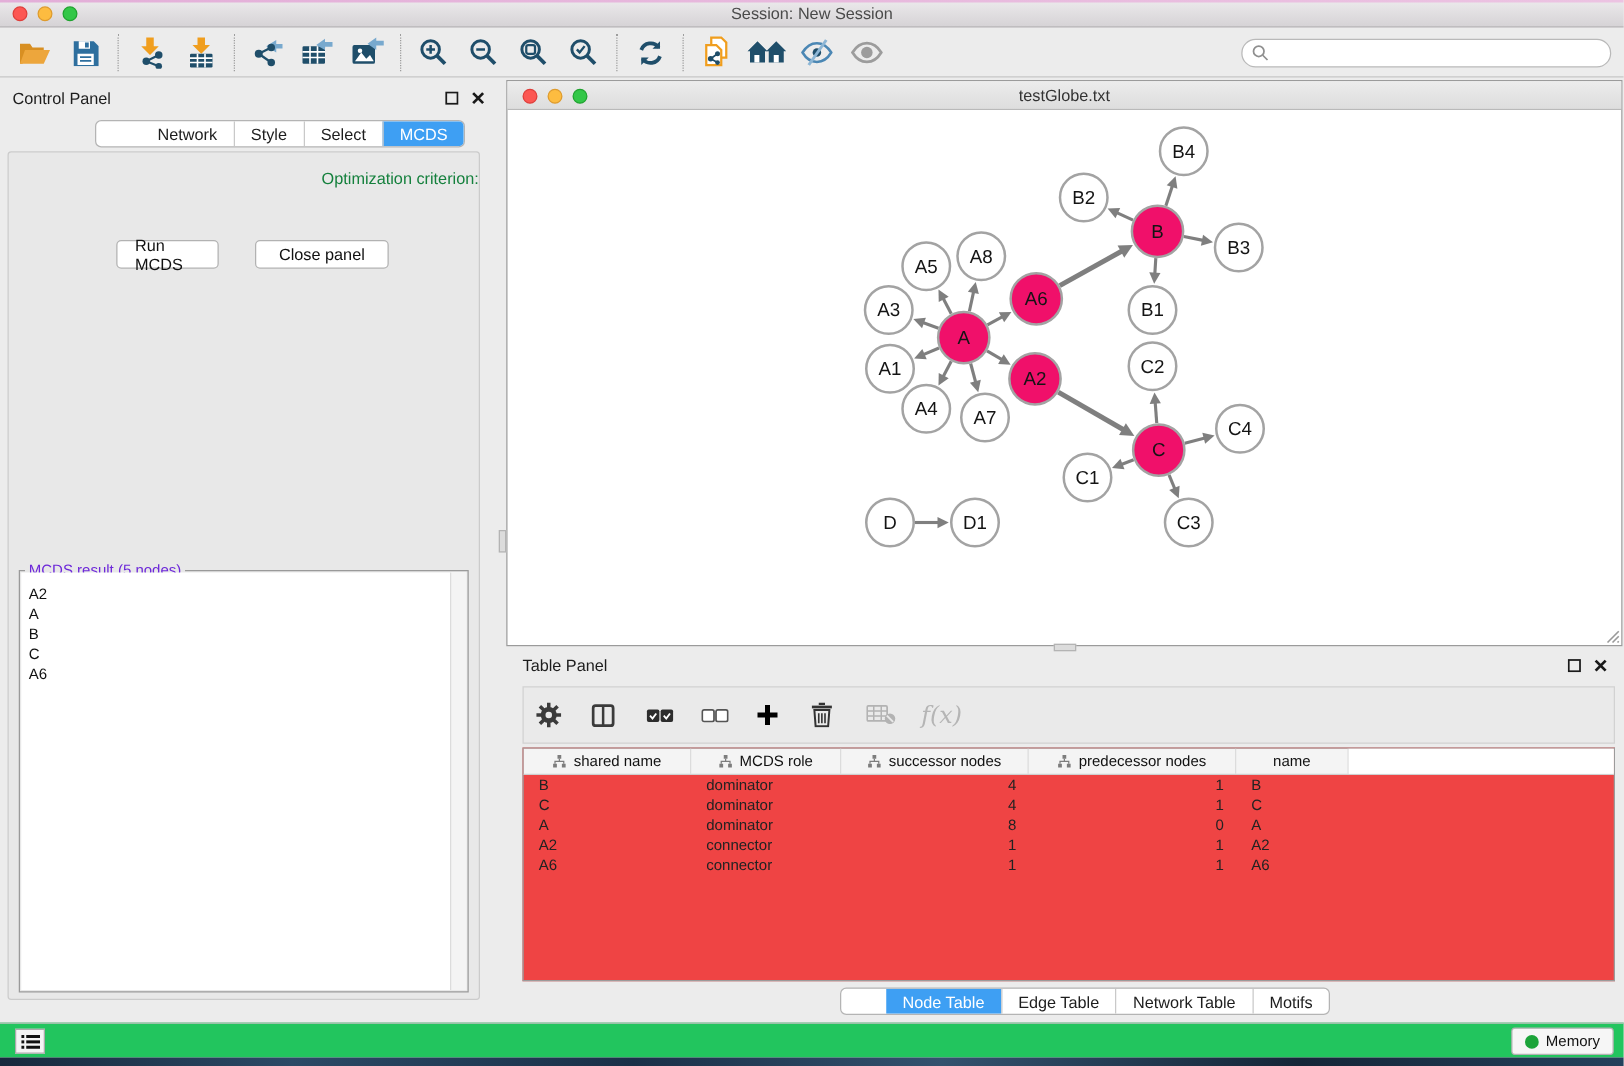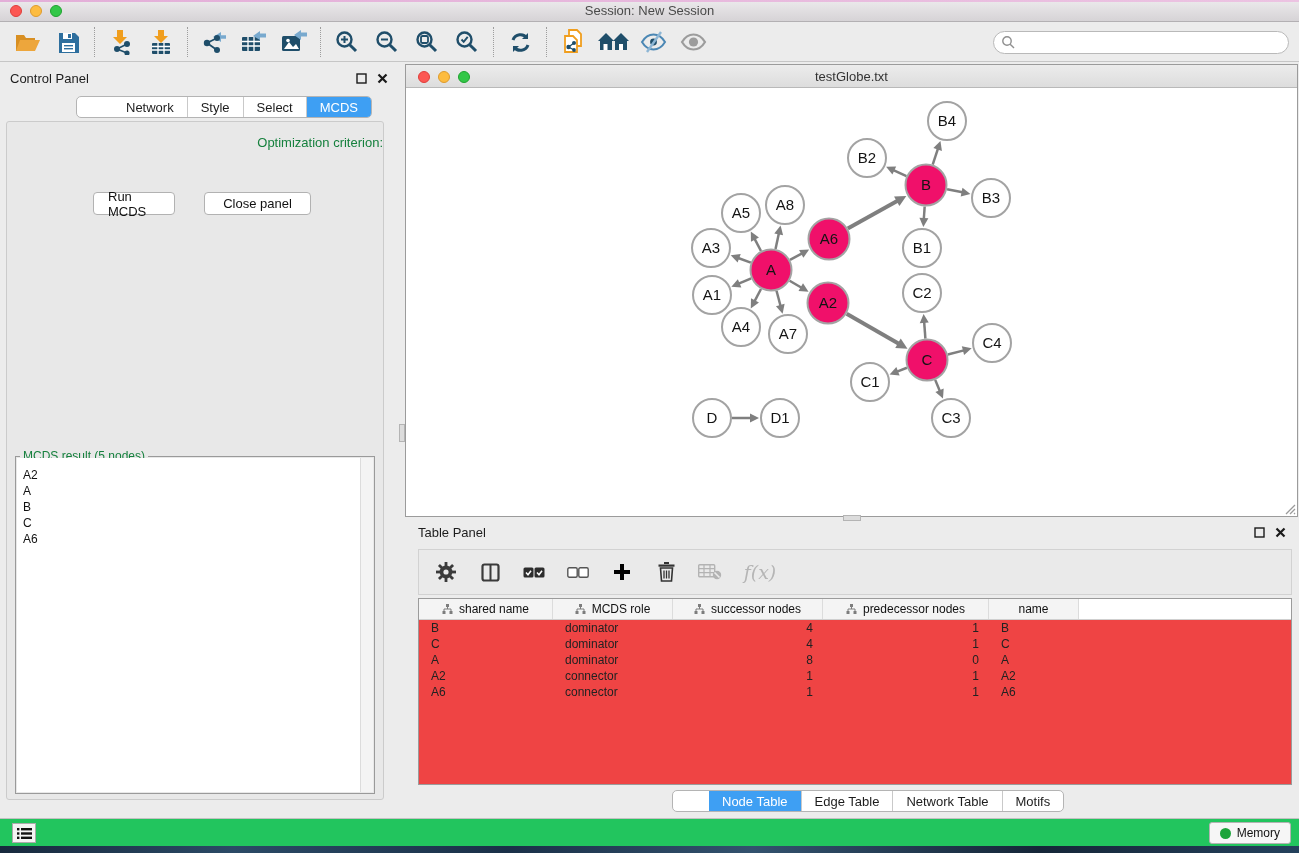--- a/index.html
+++ b/index.html
@@ -82,21 +82,21 @@
     height:23px; padding:0 14px;
   }
   .cp-run { position:absolute; top:70px; left:86px; width:82px; }
   .cp-close { position:absolute; top:70px; left:197px; width:107px; }
   .fieldset {
     position:absolute; left:8px; top:334px; width:360px; height:338px;
     border:1px solid #9a9a9a;
   }
   .fieldset .legend {
     position:absolute; top:-8px; left:4px; background:#e8e8e8; padding:0 3px;
-    font-size:12px; color:#15803d;
+    font-size:12px; color:#6d28d9;
   }
   .fieldset .listwrap { position:absolute; inset:1px; background:#fff; display:flex; }
   .fieldset .list { flex:1; padding-top:9px; font-size:12px; color:#111; }
   .fieldset .list div { padding:1px 6px; line-height:14px; }
   .fieldset .scrolltrack { width:13px; background:#f4f4f4; border-left:1px solid #dcdcdc; }
   
   .netwin {
     position:absolute; left:405px; top:64px; width:893px; height:453px;
     background:#fff; border:1px solid #9b9b9b;
   }
@@ -113,21 +113,21 @@
   .split-nub-v { position:absolute; left:399px; top:424px; width:6px; height:18px; background:#dcdcdc; border:1px solid #b4b4b4; }
   .split-nub-h { position:absolute; left:843px; top:515px; width:18px; height:6px; background:#dcdcdc; border:1px solid #b4b4b4; }
   
   .tp-title { position:absolute; top:525px; left:418px; font-size:13px; color:#1d1d1d; }
   .tp-btns { top:527px; left:1254px; }
   .tp-toolbar {
     position:absolute; left:418px; top:549px; width:874px; height:46px;
     background:#eaeaea; border:1px solid #d2d2d2;
     display:flex; align-items:center; gap:10px; padding-left:10px;
   }
-  .tp-tbtn { width:34px; height:34px; display:flex; align-items:center; justify-content:center; }
+  .tp-tbtn { width:34px; height:34px; display:flex; align-items:center; }
   .fx { font-family:"DejaVu Serif", serif; font-style:italic; font-size:19px; color:#b5b5b5; }
   .datatable {
     position:absolute; left:418px; top:598px; width:874px; height:187px;
     background:#ef4444; border:1px solid #9b9b9b; font-size:12px;
   }
   .dt-head { display:flex; height:21px; background:#f4f4f4; border-bottom:1px solid #cfcfcf; }
   .dt-hcell {
     display:flex; align-items:center; justify-content:center; gap:6px;
     border-right:1px solid #dcdcdc; color:#111;
   }

